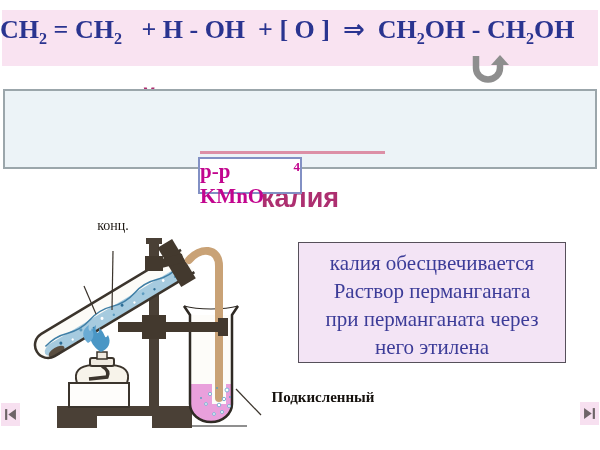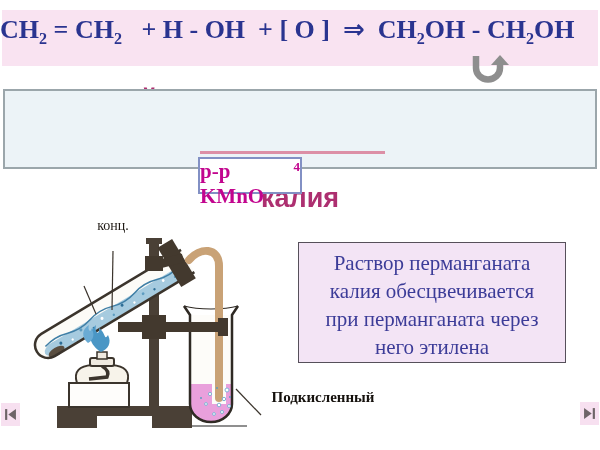--- a/index.html
+++ b/index.html
@@ -160,22 +160,22 @@
     <div></div>
     <div class="sub-line">конц.</div>
   </div>
   <div class="dlabel lbl-alcohol"></div>
   <div class="dlabel lbl-receiver">
     <div>Подкисленный</div>
     <div></div>
   </div>
 
   <div class="note-box">
+    <div>калия обесцвечивается</div>
     <div>Раствор перманганата</div>
-    <div>калия обесцвечивается</div>
     <div>при перманганата через</div>
     <div>него этилена</div>
   </div>
 
   <div class="nav-btn nav-prev">
     <svg width="13" height="13" viewBox="0 0 12 12">
       <rect x="1" y="1" width="2" height="10" fill="#6e6468"></rect>
       <polygon points="11,1 11,11 4,6" fill="#6e6468"></polygon>
     </svg>
   </div>

